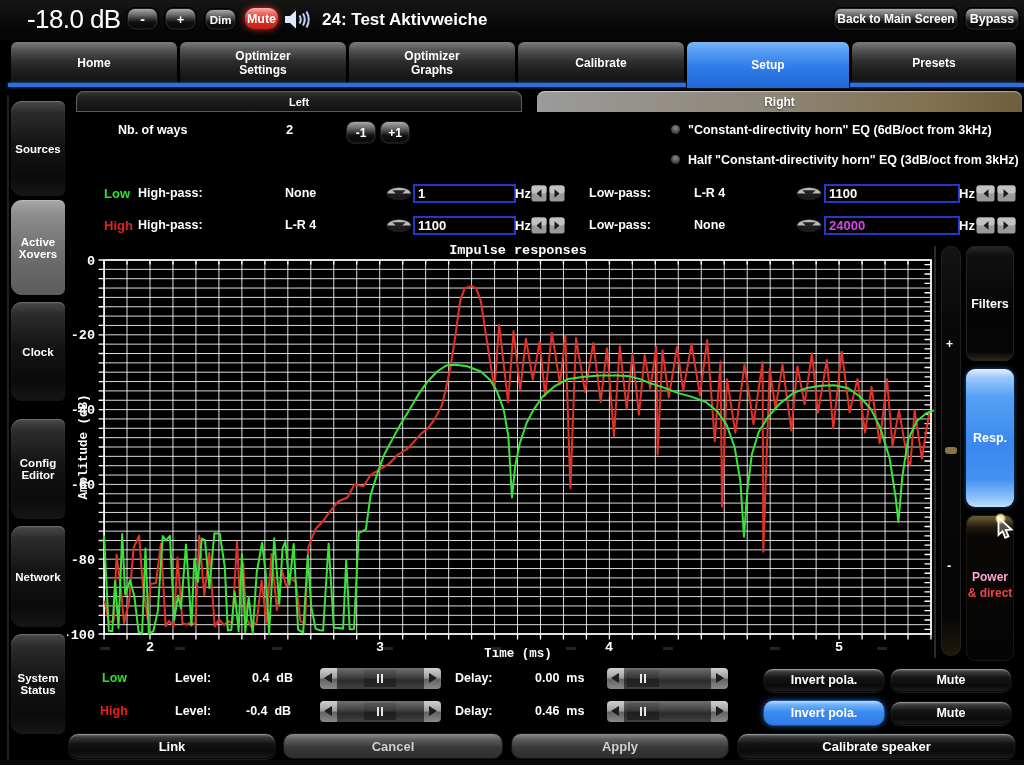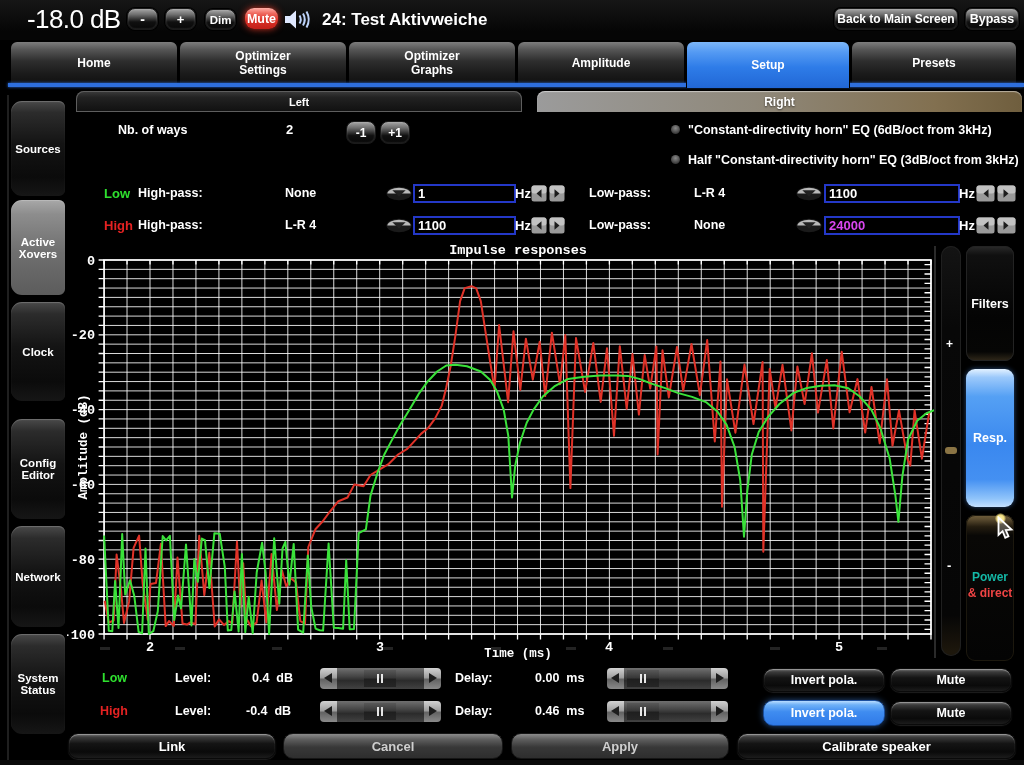--- a/index.html
+++ b/index.html
@@ -88,21 +88,21 @@
   <path d="M19,4.5 Q22.5,10.5 19,16.5" stroke="#bcd2f8" stroke-width="2" fill="none"></path>
   <path d="M22.5,2.5 Q27,10.5 22.5,18.5" stroke="#bcd2f8" stroke-width="2" fill="none"></path>
 </svg>
 <div class="abs b" style="left:322px;top:10px;font-size:17px;">24: Test Aktivweiche</div>
 <div class="abs pill vcen" style="left:834px;top:8px;width:122px;height:20px;font-size:12px;border-radius:7px;white-space:nowrap;">Back to Main Screen</div>
 <div class="abs pill vcen" style="left:965px;top:8px;width:52px;height:20px;font-size:12.5px;border-radius:7px;">Bypass</div>
 
 <div class="tab vcen" style="left:10px;top:41px;width:166px;">Home</div>
 <div class="tab vcen" style="left:179px;top:41px;width:166px;">Optimizer<br>Settings</div>
 <div class="tab vcen" style="left:348px;top:41px;width:166px;">Optimizer<br>Graphs</div>
-<div class="tab vcen" style="left:517px;top:41px;width:166px;">Amplitude</div>
+<div class="tab vcen" style="left:517px;top:41px;width:166px;">Calibrate</div>
 <div class="tab vcen" style="left:686px;top:41px;width:162px;height:46px;
      background:linear-gradient(180deg,#7cb6f8 0%,#549af3 22%,#2e7ce8 55%,#2167d6 100%);z-index:3;">Setup</div>
 <div class="tab vcen" style="left:851px;top:41px;width:164px;">Presets</div>
 <div class="abs" style="left:8px;top:83px;width:1016px;height:4px;background:#2e6fdd;box-shadow:0 0 3px #2e6fdd;z-index:2;"></div>
 
 <div class="abs" style="left:7px;top:95px;width:2px;height:670px;background:#1f1f1f;"></div>
 <div class="abs" style="left:64px;top:88px;width:3px;height:677px;background:#000;"></div>
 <div class="stab vcen" style="top:101px;height:95px;">Sources</div>
 <div class="stab vcen" style="top:200px;height:95px;background:linear-gradient(180deg,#a8a8a8 0%,#8d8d8d 15%,#6f6f6f 55%,#5c5c5c 100%);">Active<br>Xovers</div>
 <div class="stab vcen" style="top:302px;height:99px;">Clock</div>
@@ -245,21 +245,21 @@
 
 <div class="abs vcen" style="left:966px;top:246px;width:48px;height:115px;border-radius:9px;
      background:linear-gradient(180deg,#2a2a2a 0%,#101010 8%,#040404 62%,#060605 92%,#31291a 100%);
      box-shadow:inset 0 0 0 1px #232323;font-size:12.5px;font-weight:bold;">Filters</div>
 <div class="abs vcen" style="left:966px;top:369px;width:48px;height:138px;border-radius:9px;
      background:linear-gradient(180deg,#e2f1ff 0%,#9cc9fb 6%,#55a0f4 20%,#3a88ef 55%,#4490f2 80%,#90c4fa 94%,#c4e0ff 100%);
      box-shadow:0 0 5px rgba(80,150,245,.5);font-size:12.5px;font-weight:bold;">Resp.</div>
 <div class="abs" style="left:966px;top:515px;width:48px;height:146px;border-radius:9px;
      background:linear-gradient(180deg,#72603d 0%,#5a4b2f 3%,#241d10 8%,#090806 14%,#040404 100%);
      box-shadow:inset 0 0 0 1px #1c180e;"></div>
-<div class="abs b" style="left:966px;top:570px;width:48px;text-align:center;font-size:12px;color:#14b8a6;">Power</div>
+<div class="abs b" style="left:966px;top:570px;width:48px;text-align:center;font-size:12px;color:#f9a8d4;">Power</div>
 <div class="abs b" style="left:966px;top:586px;width:48px;text-align:center;font-size:12px;color:#ef4444;">&amp; direct</div>
 
 <div class="abs" style="left:995px;top:513px;width:11px;height:11px;border-radius:50%;
      background:radial-gradient(circle,#fff3b0 0%,#f0dc7e 45%,rgba(200,170,60,0) 75%);"></div>
 <svg class="abs" style="left:997px;top:516px;z-index:9;" width="18" height="26" viewBox="0 0 18 26">
   <path d="M1.5,1.5 L1.5,19 L5.6,15.2 L8.3,21.8 L11.5,20.4 L8.8,14.0 L14.5,13.6 Z" fill="#b8b8b8" fill-opacity="0.35" stroke="#fff" stroke-width="1.8"></path>
 </svg>
 
 <div class="abs b" style="left:102px;top:671px;font-size:12.5px;color:#2ee02e;">Low</div>
 <div class="abs b" style="left:175px;top:671px;font-size:12.5px;">Level:</div>

